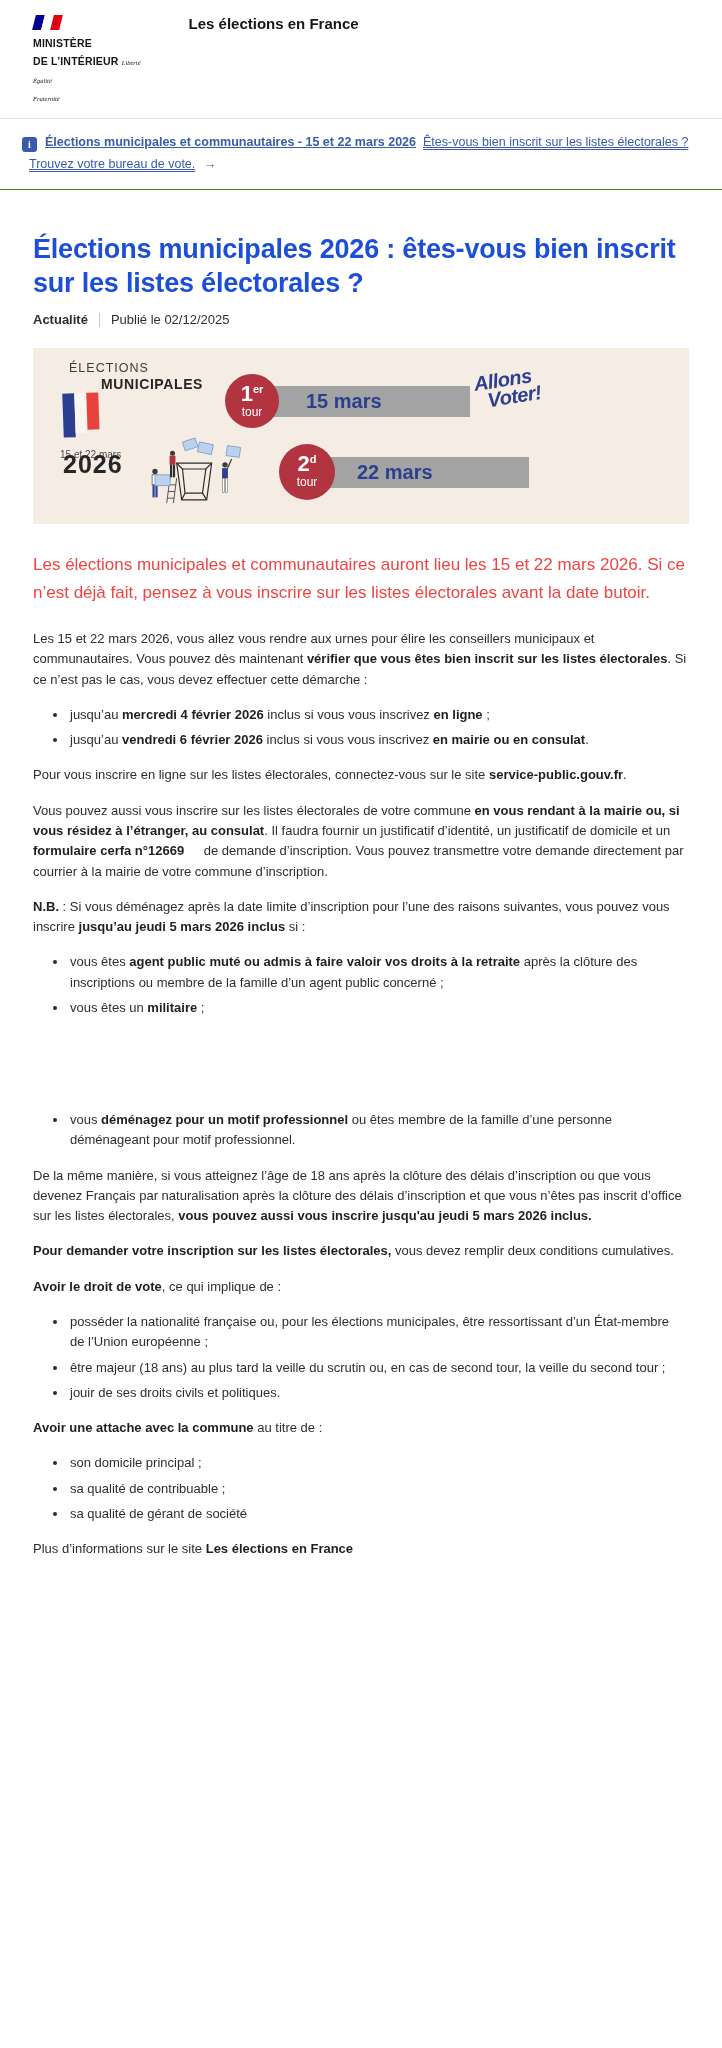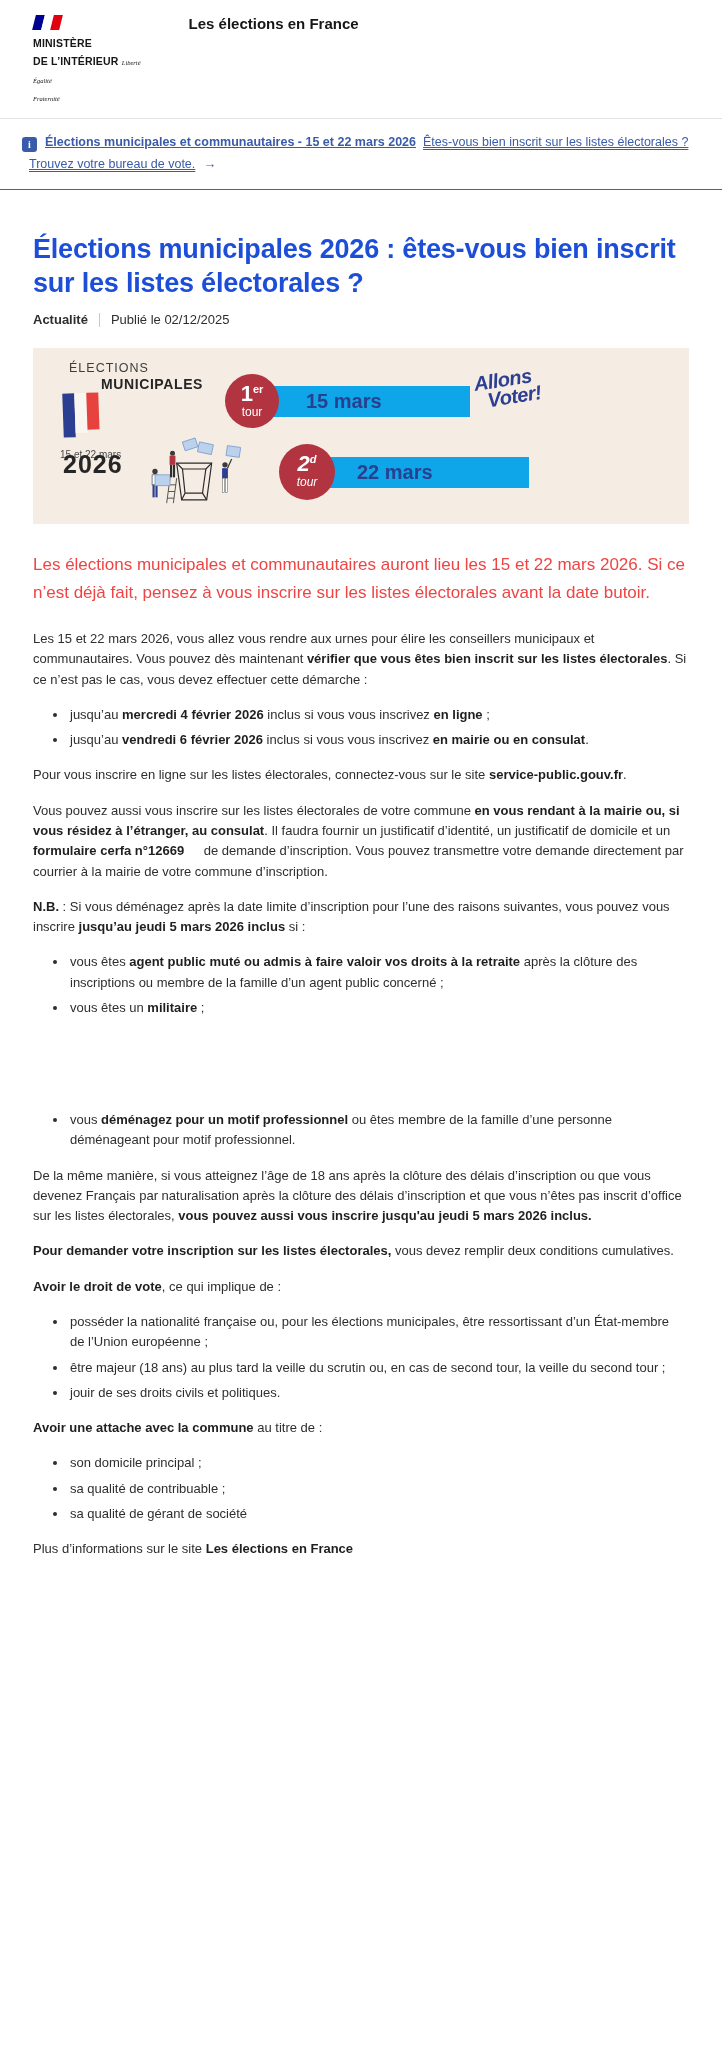--- a/index.html
+++ b/index.html
@@ -43,22 +43,22 @@
   .h-flag .fw{background:#f9f6f2;height:92%;}
   .h-flag .fr{background:#e8423e;height:84%;}
   .h-datesmall{position:absolute;left:27px;top:93px;font-size:10px;color:#4a4a4a;margin-top:8px;}
   .h-year{position:absolute;left:30px;top:102px;font-size:25px;font-weight:700;letter-spacing:1px;color:#262626;}
   .illu{position:absolute;left:112px;top:88px;width:100px;height:76px;}
   .tour-circle{position:absolute;border-radius:50%;background:#b13440;color:#ffffff;text-align:center;z-index:2;}
   .tour-circle .num{font-size:22px;font-weight:700;line-height:1;margin-top:9px;}
   .tour-circle .num sup{font-size:11px;}
   .tour-circle .lbl{font-size:12px;line-height:1.2;}
   .c1{left:192px;top:26px;width:54px;height:54px;}
-  .c2{left:246px;top:96px;width:56px;height:56px;font-style:italic;}
-  .tour-bar{position:absolute;height:31px;background:#0ea5e9;color:#2b3f8f;font-size:20px;font-weight:700;line-height:31px;z-index:1;}
+  .c2{left:246px;top:96px;width:56px;height:56px;}
+  .tour-bar{position:absolute;height:31px;background:#a3a3a3;color:#2b3f8f;font-size:20px;font-weight:700;line-height:31px;z-index:1;}
   .b1{left:219px;top:38px;width:218px;padding-left:54px;box-sizing:border-box;}
   .b2{left:274px;top:109px;width:222px;padding-left:50px;box-sizing:border-box;}
   .slogan{position:absolute;left:442px;top:22px;transform:rotate(-9deg);color:#2c3f92;
     font-style:italic;font-weight:700;font-size:20px;line-height:.92;letter-spacing:-.5px;}
   .slogan .s2{margin-left:11px;}
   
   .lead{margin:27px 0 23px;font-size:17px;line-height:1.62;color:#ef4444;}
   .body{font-size:13px;line-height:1.56;color:#2e2e2e;}
   .body p{margin:15px 0;}
   .body b{color:#1f1f1f;}

